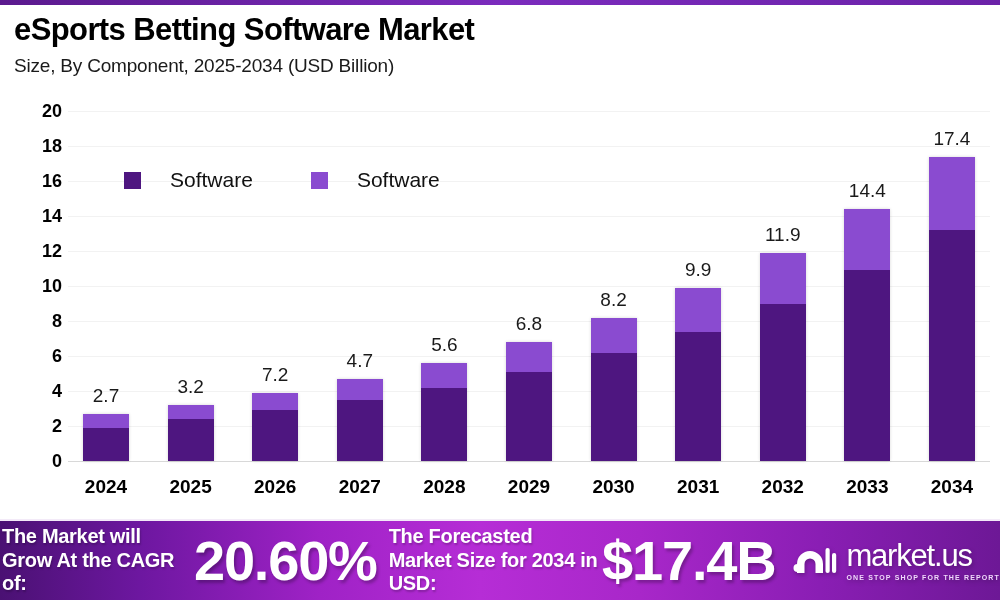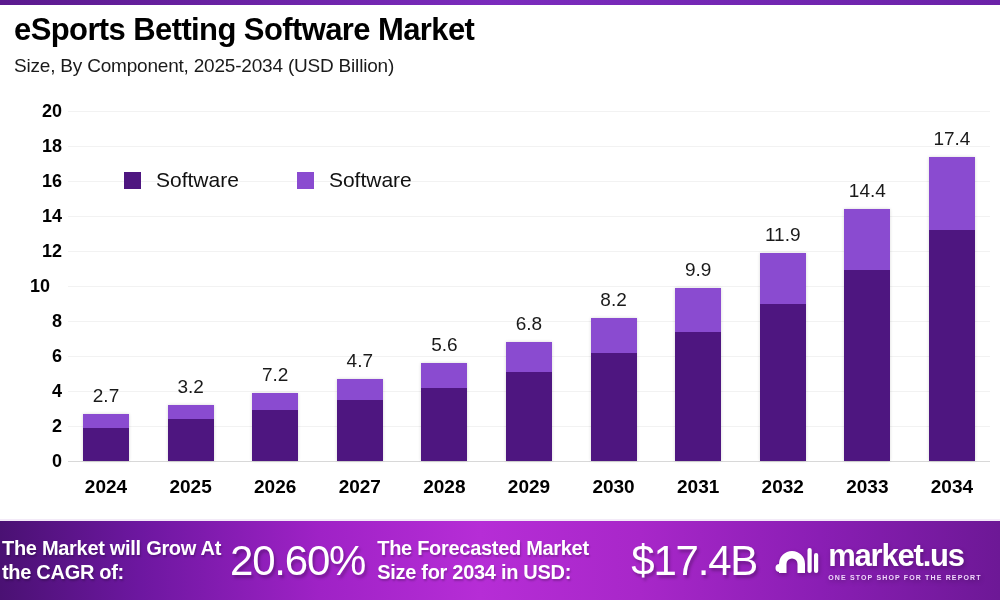--- a/index.html
+++ b/index.html
@@ -112,21 +112,21 @@
     color: #1a1a1a;
   }
 
   #legend {
     position: absolute;
     left: 124px; top: 168px;
     display: flex;
     align-items: center;
     gap: 58px;
   }
-  .legend-item { display: flex; align-items: center; gap: 15px; }
+  .legend-item { display: flex; align-items: center; gap: 29px; }
   .legend-swatch { width: 17px; height: 17px; }
   .legend-label { font-size: 21px; color: #111; }
 
   #x-labels {
     position: absolute;
     left: 68px; top: 476px;
     width: 922px;
     display: flex;
     justify-content: space-between;
     padding: 0 10px;
@@ -155,40 +155,40 @@
   .foot-label {
     color: #ffffff;
     font-weight: bold;
     font-size: 20px;
     line-height: 1.18;
     letter-spacing: -0.3px;
     text-shadow: 1px 2px 2px rgba(0,0,0,0.22);
   }
   .foot-big {
     color: #ffffff;
-    font-weight: normal;
-    font-size: 42px;
+    font-weight: bold;
+    font-size: 56px;
     letter-spacing: -1.2px;
     text-shadow: 2px 3px 3px rgba(0,0,0,0.25);
     white-space: nowrap;
   }
   #foot-cagr-label   { margin-left: 2px; width: 222px; }
   #foot-cagr-value   { margin-left: 6px; }
   #foot-size-label   { margin-left: 12px; width: 250px; }
   #foot-size-value   { margin-left: 4px; }
 
   #brand {
     display: flex; align-items: center;
     margin-left: 18px;
     filter: drop-shadow(1px 2px 2px rgba(0,0,0,0.25));
   }
   #brand-mark { margin-right: 9px; }
   #brand-text-wrap { display: flex; flex-direction: column; }
   #brand-name {
-    color: #fff; font-weight: bold; font-size: 31px;
+    color: #fff; font-weight: normal; font-size: 31px;
     letter-spacing: -1.2px; line-height: 1;
   }
   #brand-tagline {
     color: #f0d8fb; font-size: 7px; font-weight: bold;
     letter-spacing: 1.15px; margin-top: 3px;
     white-space: nowrap;
   }
 </style>
 </head>
 <body>
@@ -213,21 +213,21 @@
       <div class="grid-line" style="top: 280px;"></div>
       <div class="grid-line" style="top: 315px;"></div>
     </div>
   <div id="axis-baseline"></div>
   <div id="y-axis">
       <div class="y-tick" style="top: 11px;">20</div>
       <div class="y-tick" style="top: 46px;">18</div>
       <div class="y-tick" style="top: 81px;">16</div>
       <div class="y-tick" style="top: 116px;">14</div>
       <div class="y-tick" style="top: 151px;">12</div>
-      <div class="y-tick" style="top: 186px; text-align: center;">10</div>
+      <div class="y-tick" style="top: 186px;">10</div>
       <div class="y-tick" style="top: 221px;">8</div>
       <div class="y-tick" style="top: 256px;">6</div>
       <div class="y-tick" style="top: 291px;">4</div>
       <div class="y-tick" style="top: 326px;">2</div>
       <div class="y-tick" style="top: 361px;">0</div>
     </div>
   <div id="bars">
       <div class="bar-group">
         <div class="bar-total" style="bottom: 54.25px;">2.7</div>
         <div class="bar-stack" style="height: 47.25px;">

